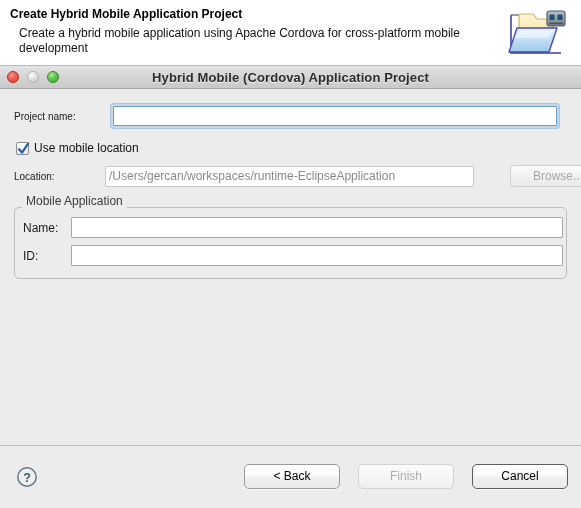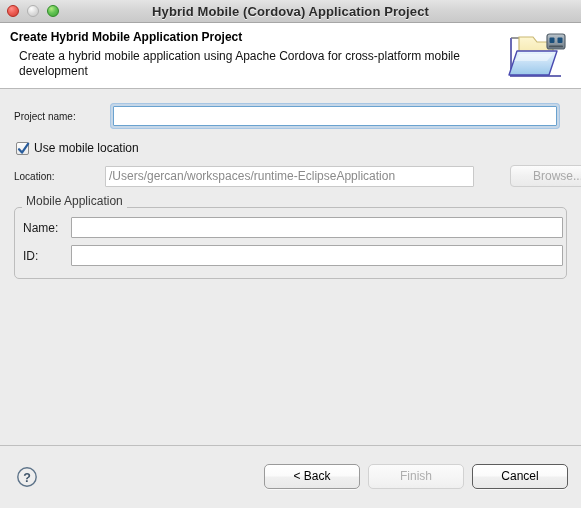--- a/index.html
+++ b/index.html
@@ -246,21 +246,21 @@
     left: 16px;
     top: 20px;
     width: 22px;
     height: 22px;
   }
   #button-bar {
     position: absolute;
     right: 13px;
     top: 18px;
     display: flex;
-    gap: 8px;
+    gap: 18px;
     padding-left: 44px;
   }
   .dlg-button {
     width: 96px;
     height: 25px;
     line-height: 23px;
     text-align: center;
     font-size: 12px;
     border-radius: 5px;
     box-sizing: border-box;
@@ -279,29 +279,20 @@
   .dlg-button.disabled {
     color: #aeaeae;
     border: 1px solid #d2d2d2;
     background: linear-gradient(to bottom, #fbfbfb 0%, #f6f6f6 50%, #efefef 100%);
   }
 </style>
 </head>
 <body>
 
 <div id="window">
-
-  <div id="titlebar">
-    <div class="traffic-lights">
-      <div class="light light-close"></div>
-      <div class="light light-min"></div>
-      <div class="light light-zoom"></div>
-    </div>
-    <div id="titlebar-title">Hybrid Mobile (Cordova) Application Project</div>
-  </div>
 
   <div id="header">
     <div id="header-title">Create Hybrid Mobile Application Project</div>
     <div id="header-desc">Create a hybrid mobile application using Apache Cordova for cross-platform mobile development</div>
 
     <svg id="header-icon" viewBox="0 0 72 58" xmlns="http://www.w3.org/2000/svg">
       <defs>
         <linearGradient id="gradFolderBack" x1="0" y1="0" x2="0" y2="1">
           <stop offset="0%" stop-color="#fdf6d2"></stop>
           <stop offset="100%" stop-color="#f2e4a4"></stop>
@@ -327,20 +318,29 @@
         <rect x="50.5" y="10.5" width="5" height="5.5" rx="1" fill="#1b4f7a"></rect>
         <rect x="58.5" y="10.5" width="5" height="5.5" rx="1" fill="#1b4f7a"></rect>
         <rect x="50" y="18.5" width="14" height="1.8" rx="0.9" fill="#49545d"></rect>
       </g>
 
       <path d="M18 24 h40 l-8 24 h-40 z" fill="url(#gradFolderFront)" stroke="#4a4ab0" stroke-width="1.4" stroke-linejoin="round"></path>
       <path d="M21 27 h33 l-6 7 h-33 z" fill="#ffffff" opacity="0.45"></path>
     </svg>
   </div>
 
+  <div id="titlebar">
+    <div class="traffic-lights">
+      <div class="light light-close"></div>
+      <div class="light light-min"></div>
+      <div class="light light-zoom"></div>
+    </div>
+    <div id="titlebar-title">Hybrid Mobile (Cordova) Application Project</div>
+  </div>
+
   <div id="body">
 
     <div class="row" id="row-project-name">
       <span class="field-label" id="project-name-label">Project name:</span>
       <span class="focus-wrap">
         <input id="project-name-input" type="text" autofocus="" placeholder="" style="">
       </span>
     </div>
 
     <div class="row" id="row-default-location">

